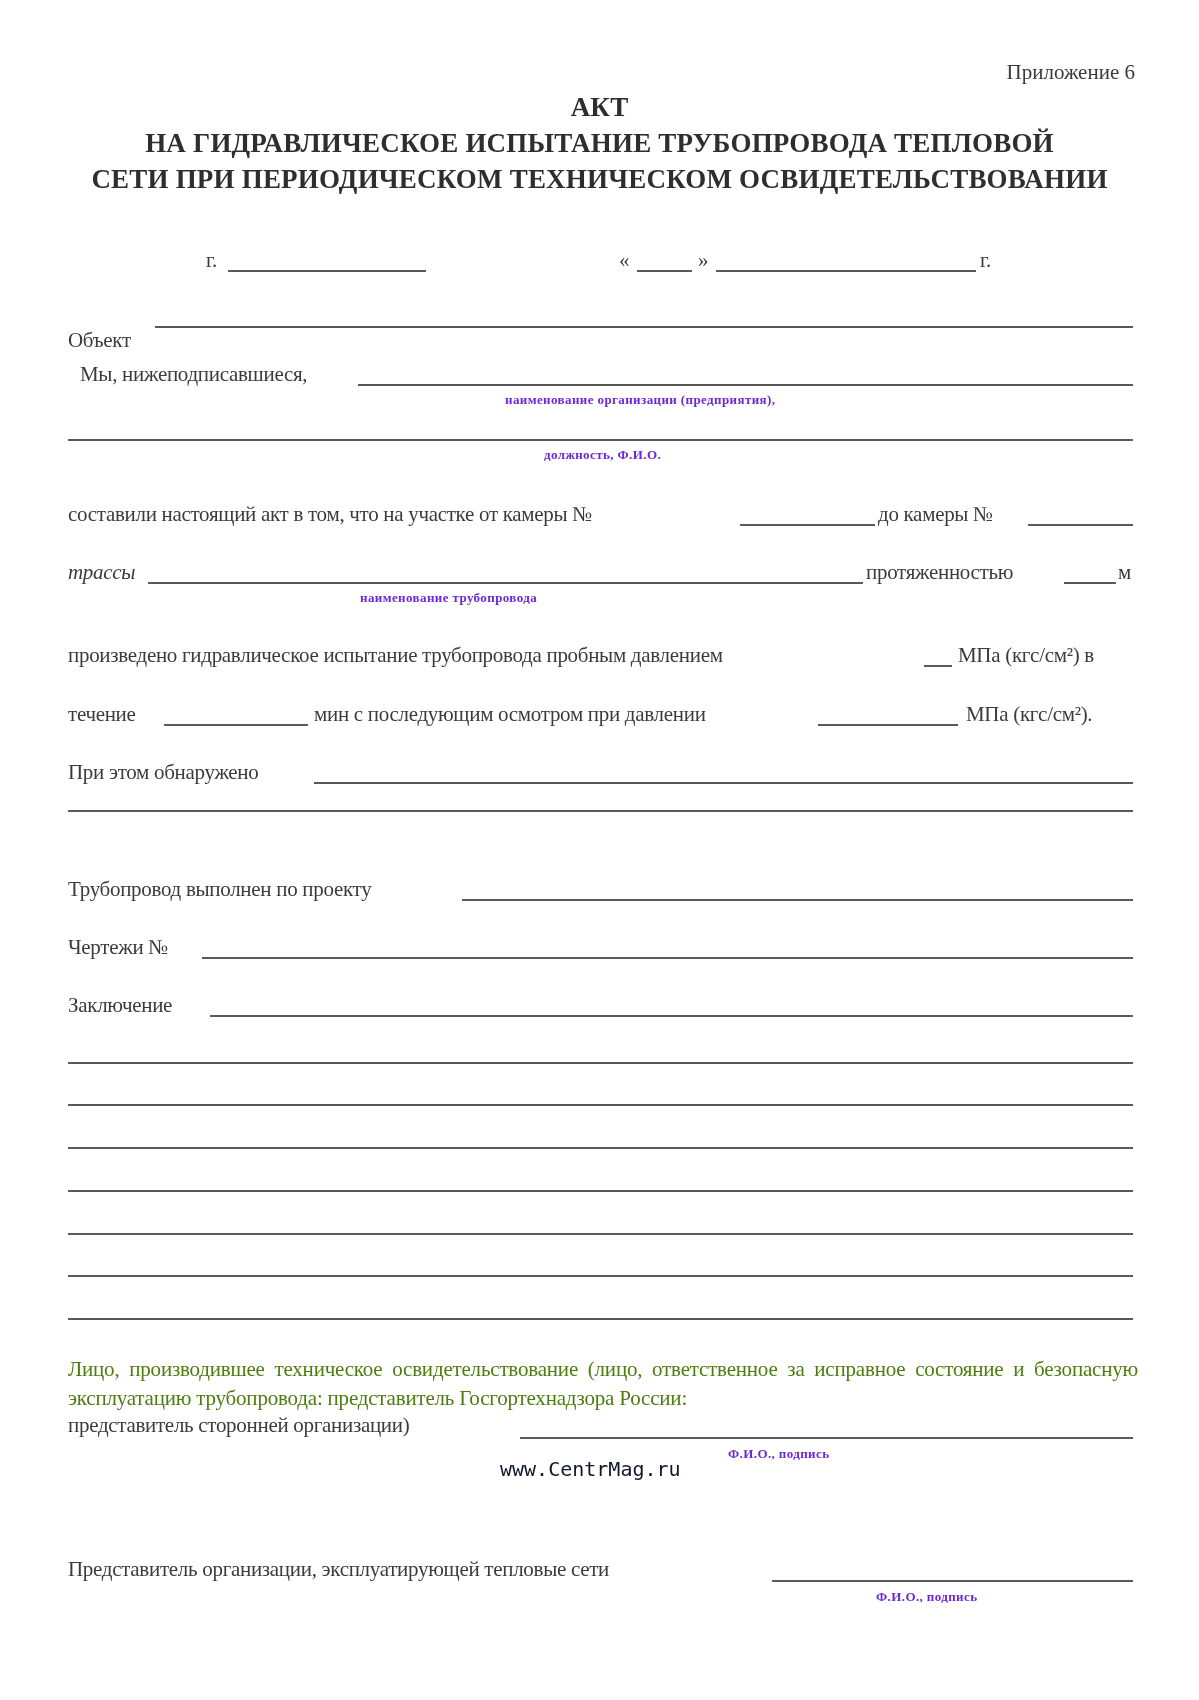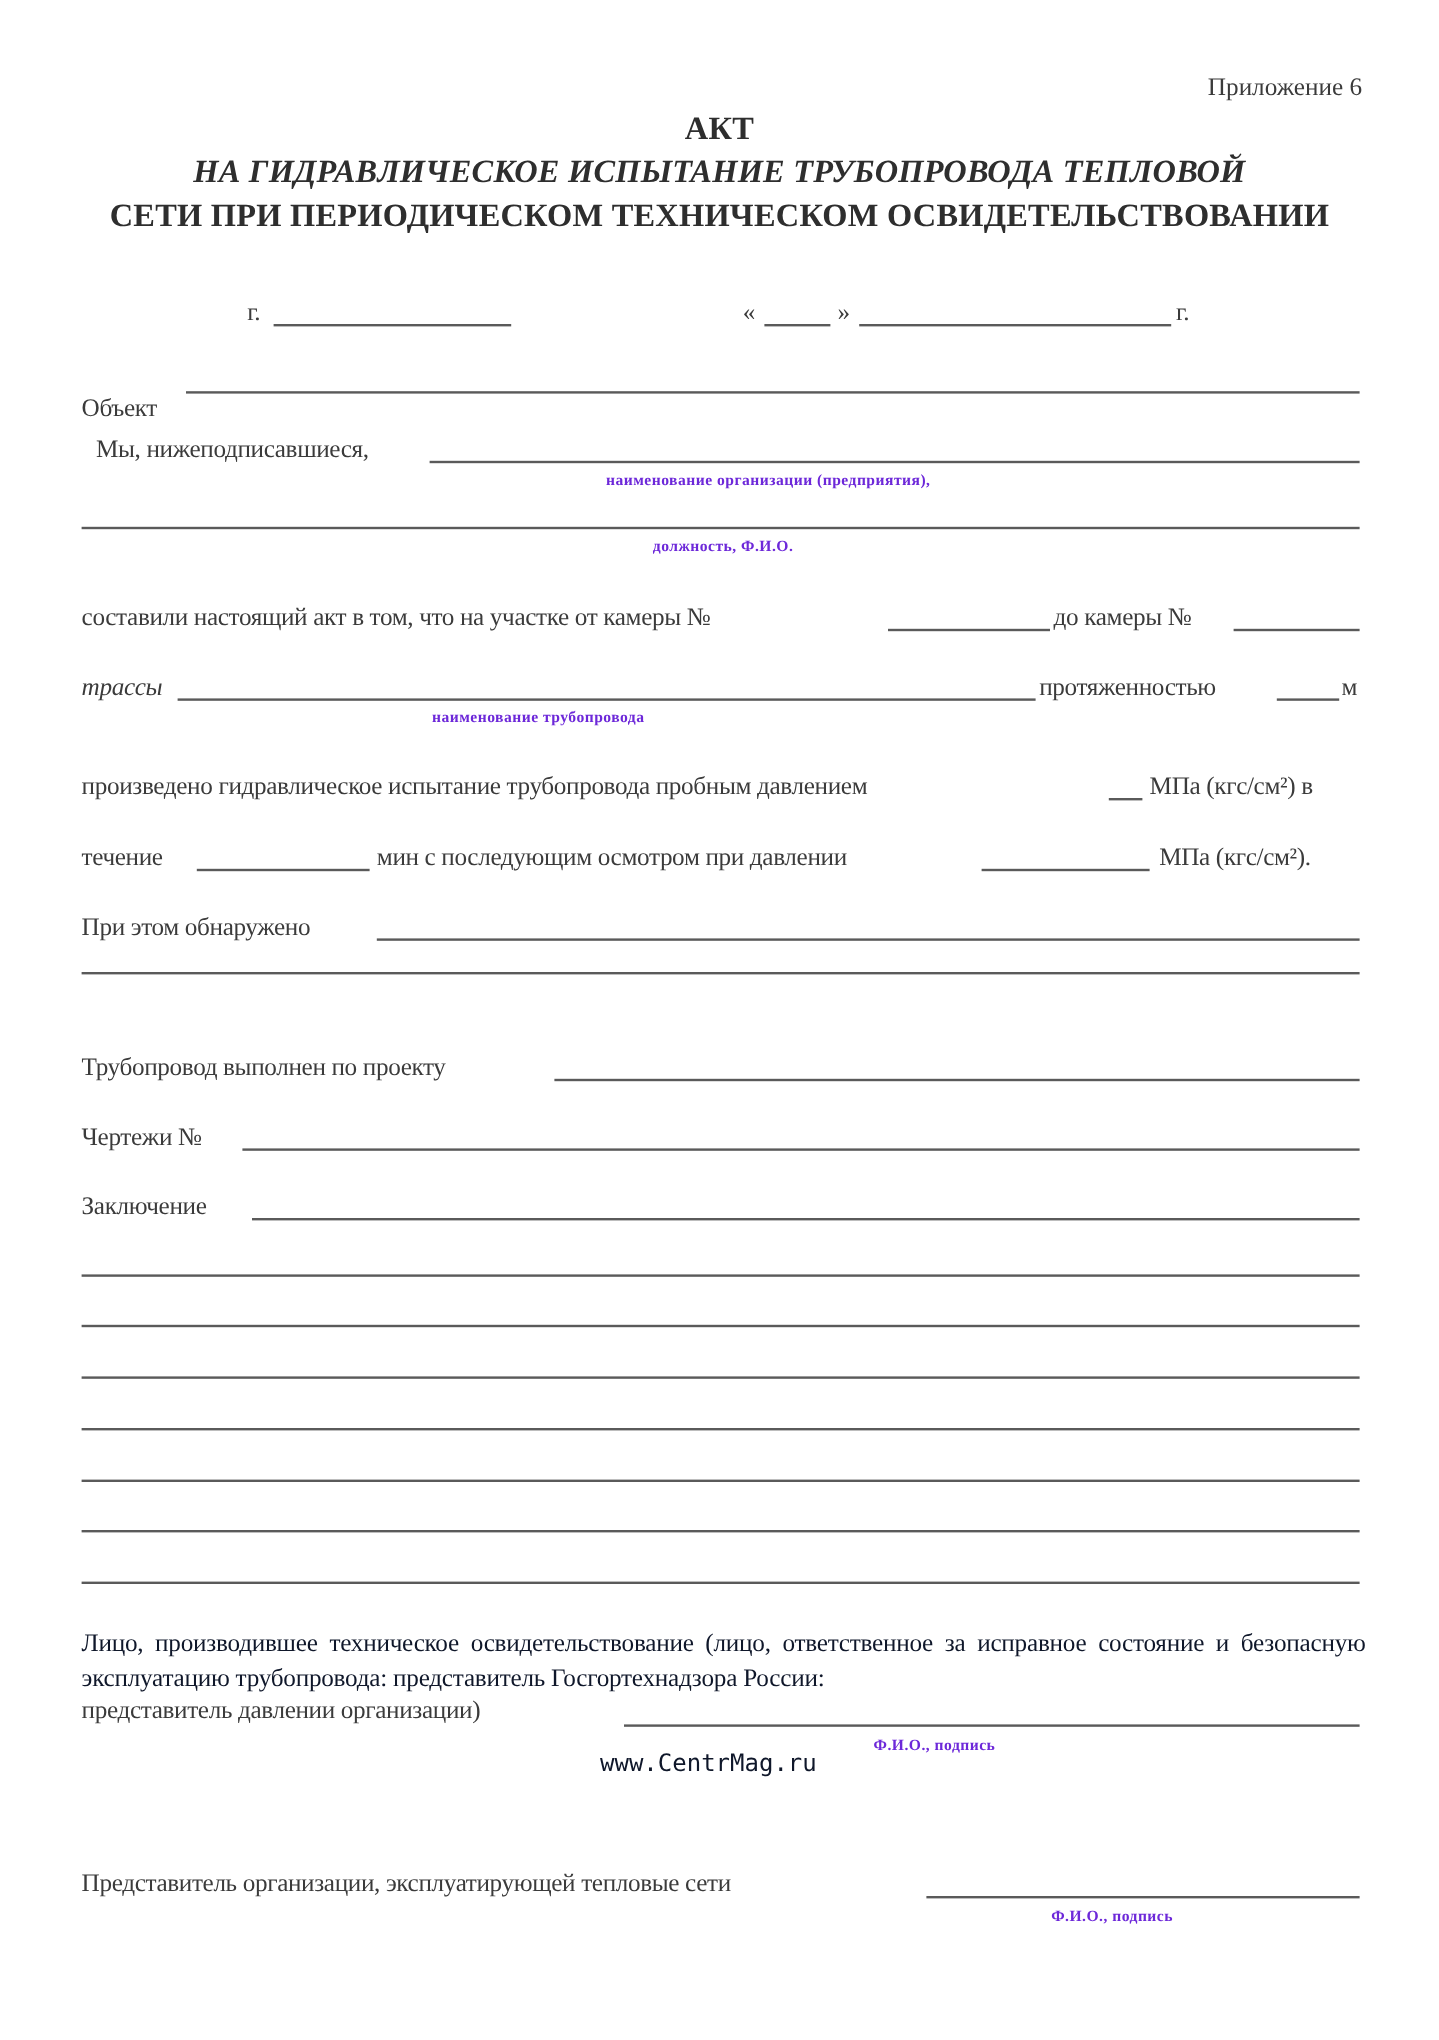--- a/index.html
+++ b/index.html
@@ -6,32 +6,32 @@
     body {
       width: 1199px; height: 1700px; position: relative; overflow: hidden;
       font-family: "Liberation Serif", "DejaVu Serif", serif;
       color: #3a3a3a;
     }
     .line { position: absolute; height: 2px; background: #5a5a5a; }
     .t { position: absolute; font-size: 21px; white-space: nowrap; color: #3b3b3b; letter-spacing: -0.3px; }
     .small { position: absolute; font-size: 13px; font-weight: bold; color: #6d28d9; white-space: nowrap; letter-spacing: 0.4px; }
     .title { position: absolute; left: 0; width: 1199px; text-align: center; font-weight: bold; font-size: 27px; color: #2e2e2e; letter-spacing: 0.2px; }
     .appendix { position: absolute; right: 64px; top: 60px; font-size: 21px; color: #3b3b3b; }
-    .para { position: absolute; left: 68px; width: 1070px; font-size: 21px; line-height: 29px; text-align: justify; color: #0f172a; letter-spacing: -0.2px; }
+    .para { position: absolute; left: 68px; width: 1070px; font-size: 21px; line-height: 29px; text-align: justify; color: #4d7c0f; letter-spacing: -0.2px; }
     .watermark { position: absolute; left: 500px; top: 1457px; font-family: "DejaVu Sans Mono", monospace; font-size: 20px; color: #0f172a; }
   </style>
 </head>
 <body>
 
 <div>
 
   <div class="appendix">Приложение 6</div>
 
   <div class="title" style="top:92px;">АКТ</div>
-  <div class="title" style="top:128px;font-style:italic;">НА ГИДРАВЛИЧЕСКОЕ ИСПЫТАНИЕ ТРУБОПРОВОДА ТЕПЛОВОЙ</div>
+  <div class="title" style="top:128px;">НА ГИДРАВЛИЧЕСКОЕ ИСПЫТАНИЕ ТРУБОПРОВОДА ТЕПЛОВОЙ</div>
   <div class="title" style="top:164px;">СЕТИ ПРИ ПЕРИОДИЧЕСКОМ ТЕХНИЧЕСКОМ ОСВИДЕТЕЛЬСТВОВАНИИ</div>
 
   <div class="t" style="left:206px; top:248px;">г.</div>
   <div class="line" style="left:228px; top:270px; width:198px;"></div>
 
   <div class="t" style="left:619px; top:248px;">«</div>
   <div class="line" style="left:637px; top:270px; width:55px;"></div>
   <div class="t" style="left:698px; top:248px;">»</div>
   <div class="line" style="left:716px; top:270px; width:260px;"></div>
   <div class="t" style="left:980px; top:248px;">г.</div>
@@ -82,21 +82,21 @@
   <div class="line" style="left:210px; top:1015px; width:923px;"></div>
   <div class="line" style="left:68px; top:1062px; width:1065px;"></div>
   <div class="line" style="left:68px; top:1104px; width:1065px;"></div>
   <div class="line" style="left:68px; top:1147px; width:1065px;"></div>
   <div class="line" style="left:68px; top:1190px; width:1065px;"></div>
   <div class="line" style="left:68px; top:1233px; width:1065px;"></div>
   <div class="line" style="left:68px; top:1275px; width:1065px;"></div>
   <div class="line" style="left:68px; top:1318px; width:1065px;"></div>
 
   <div class="para" style="top:1355px;">Лицо, производившее техническое освидетельствование (лицо, ответственное за исправное состояние и безопасную эксплуатацию трубопровода: представитель Госгортехнадзора России:</div>
-  <div class="t" style="left:68px; top:1413px;">представитель давлении организации)</div>
+  <div class="t" style="left:68px; top:1413px;">представитель сторонней организации)</div>
   <div class="line" style="left:520px; top:1437px; width:613px;"></div>
   <div class="small" style="left:728px; top:1446px;">Ф.И.О., подпись</div>
 
   <div class="watermark">www.CentrMag.ru</div>
 
   <div class="t" style="left:68px; top:1557px;">Представитель организации, эксплуатирующей тепловые сети</div>
   <div class="line" style="left:772px; top:1580px; width:361px;"></div>
   <div class="small" style="left:876px; top:1589px;">Ф.И.О., подпись</div>
 
 </div>

